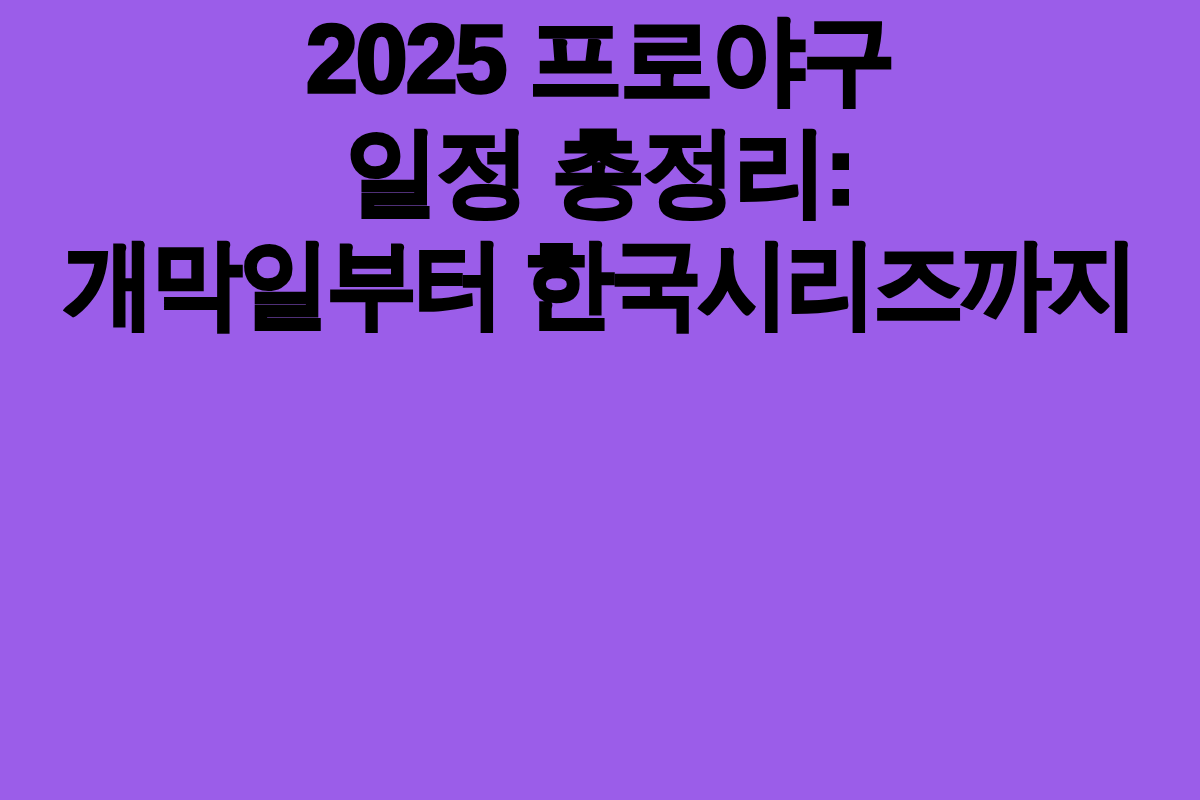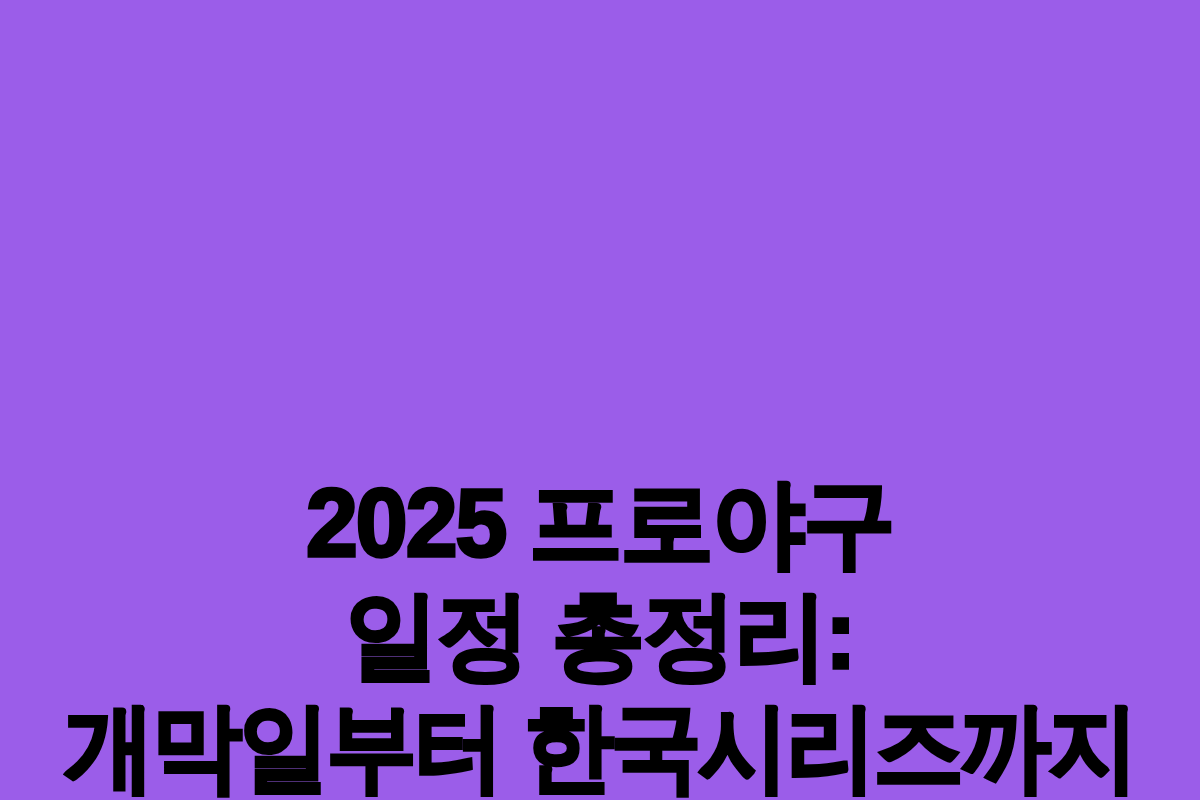--- a/index.html
+++ b/index.html
@@ -14,21 +14,21 @@
     overflow: hidden;
     font-family: "Liberation Sans", "DejaVu Sans", sans-serif;
   }
 
   #banner {
     position: relative;
     width: 1200px;
     height: 800px;
     box-sizing: border-box;
     display: flex;
-    align-items: flex-end;
+    align-items: flex-start;
     justify-content: center;
     background: #9B5DE9;
   }
 
   #title-block {
     width: 100%;
     text-align: center;
     user-select: none;
     
     transform: translateY(3px);

